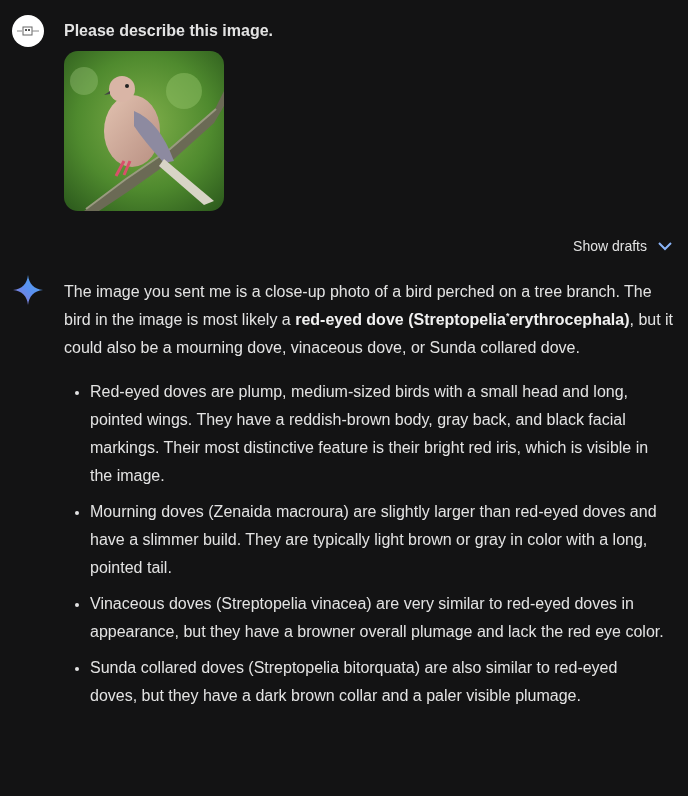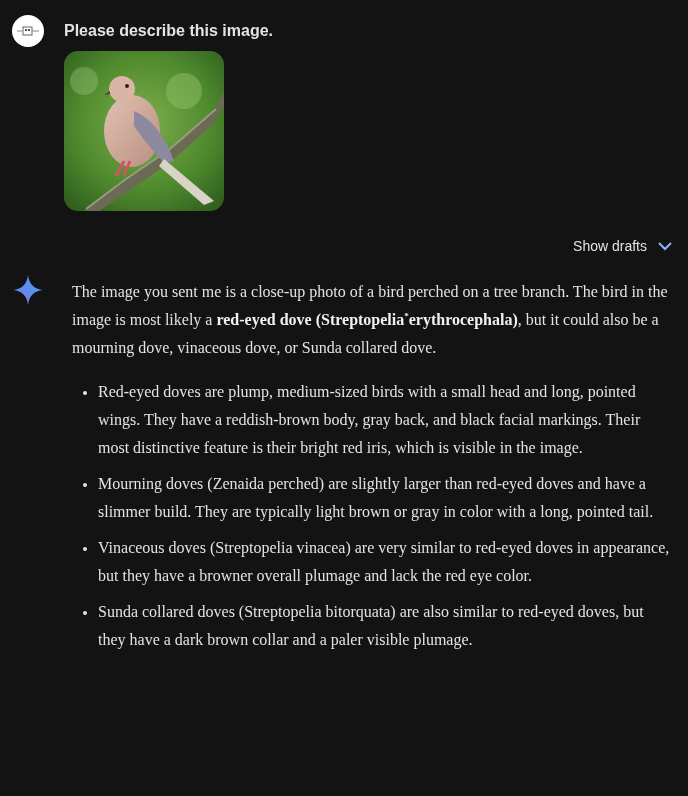--- a/index.html
+++ b/index.html
@@ -22,22 +22,22 @@
   .photo {
     position:absolute; left:64px; top:51px; width:160px; height:160px;
     border-radius:14px; overflow:hidden;
   }
   .show-drafts {
     position:absolute; right:16px; top:238px; display:flex; align-items:center; gap:11px;
     font-size:14px; color:#e3e3e3; cursor:pointer;
   }
   .sparkle { position:absolute; left:12px; top:274px; }
   .response {
-    position:absolute; left:72px; top:278px; width:610px;
-    font-size:16px; line-height:28px; color:#e3e3e3;font-family:Liberation Serif, serif;
+    position:absolute; left:64px; top:278px; width:610px;
+    font-size:16px; line-height:28px; color:#e3e3e3;
   }
   .response p { margin:0; }
   .response ul { margin:16px 0 16px 0; padding-left:18px; }
   .response li { margin:8px; padding-left:0; }
   .response li::marker { font-size:14px; }
   b { font-weight:bold; color:#f1f1f1; }
   sup { font-size:9px; line-height:0; }
 </style>
 </head>
 <body>
@@ -100,17 +100,17 @@
       </linearGradient>
     </defs>
     <path d="M16 1 C17 10 22 15 31 16 C22 17 17 22 16 31 C15 22 10 17 1 16 C10 15 15 10 16 1 Z" fill="url(#sp)"></path>
   </svg>
 </div>
 
 <div class="response">
   <p><span>The image you sent me is a close-up photo of a bird perched on a tree branch. The bird in the image is most likely a </span><b><span>red-eyed dove (Streptopelia</span><sup>*</sup><span>erythrocephala)</span></b><span>, but it could also be a mourning dove, vinaceous dove, or Sunda collared dove.</span></p>
   <ul>
     <li>Red-eyed doves are plump, medium-sized birds with a small head and long, pointed wings. They have a reddish-brown body, gray back, and black facial markings. Their most distinctive feature is their bright red iris, which is visible in the image.</li>
-    <li>Mourning doves (Zenaida perched) are slightly larger than red-eyed doves and have a slimmer build. They are typically light brown or gray in color with a long, pointed tail.</li>
+    <li>Mourning doves (Zenaida macroura) are slightly larger than red-eyed doves and have a slimmer build. They are typically light brown or gray in color with a long, pointed tail.</li>
     <li>Vinaceous doves (Streptopelia vinacea) are very similar to red-eyed doves in appearance, but they have a browner overall plumage and lack the red eye color.</li>
     <li>Sunda collared doves (Streptopelia bitorquata) are also similar to red-eyed doves, but they have a dark brown collar and a paler visible plumage.</li>
   </ul>
 </div>
 
 </body></html>

